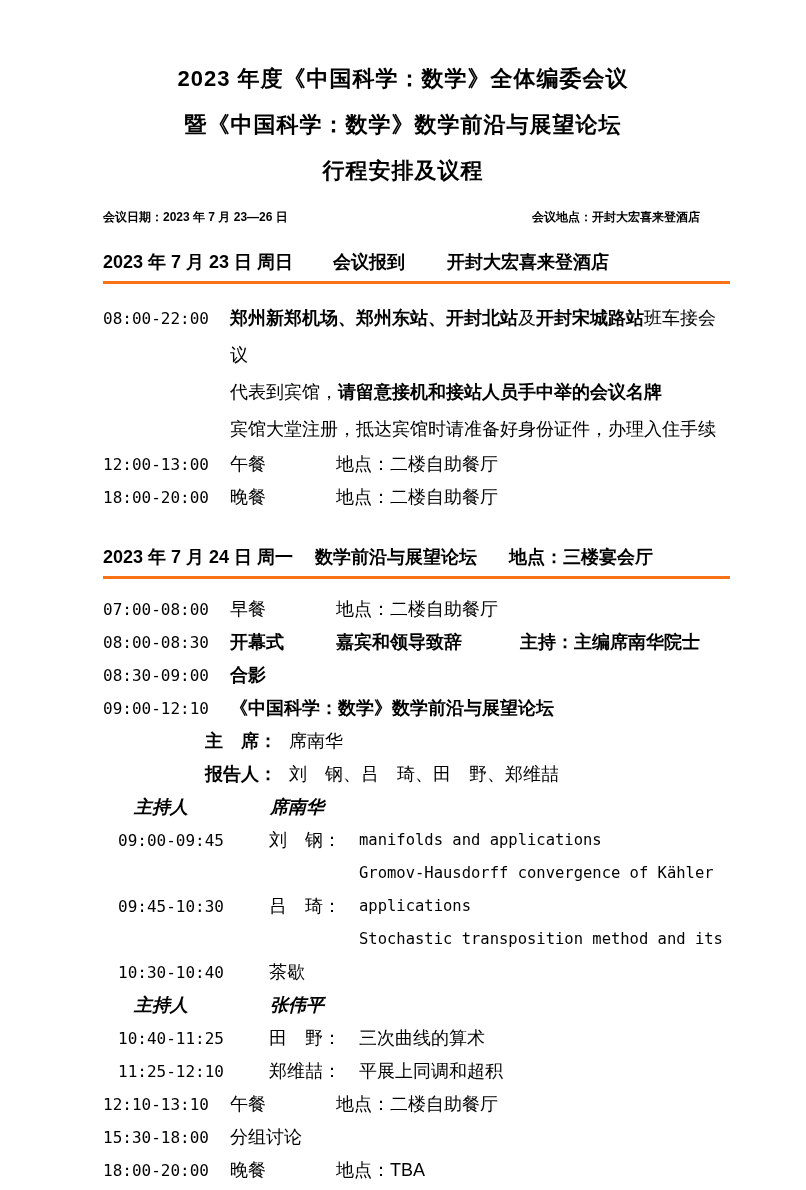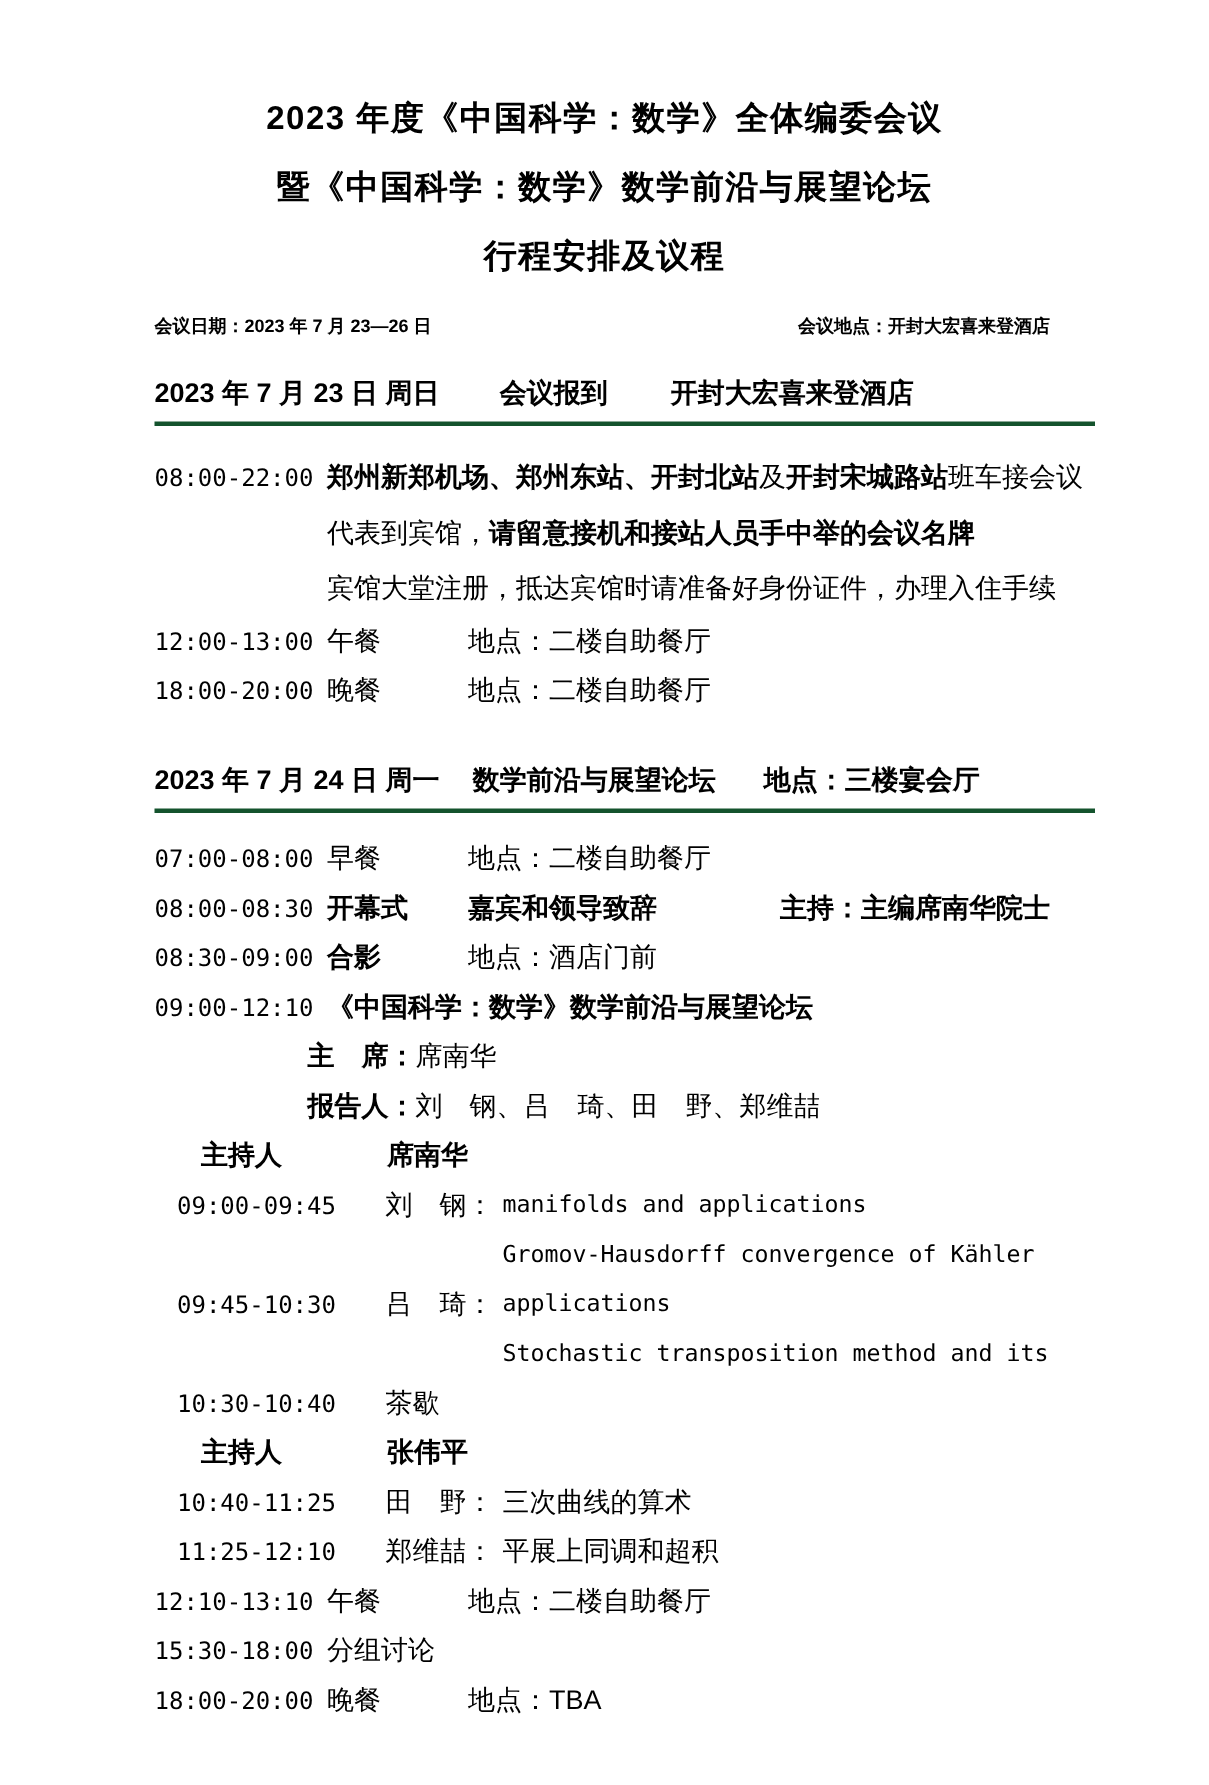--- a/index.html
+++ b/index.html
@@ -10,46 +10,46 @@
   .doc{padding-top:56px;}
   .title-line{
     text-align:center;font-weight:bold;font-size:22px;line-height:46px;
     letter-spacing:1px;
   }
   .content{margin-left:103px;margin-right:76px;}
   .info-row{display:flex;font-weight:bold;font-size:12px;line-height:33px;margin-top:7px;}
   .info-row .right{margin-left:auto;margin-right:30px;}
   .sec{
     display:flex;font-weight:bold;font-size:18px;line-height:26px;
-    border-bottom:3px solid #14532d;padding-bottom:6px;
+    border-bottom:3px solid #f97316;padding-bottom:6px;
   }
   .sec1{margin-top:15px;}
   .sec2{margin-top:30px;}
   .sec .gap-a{margin-left:40px;}
   .sec .gap-b{margin-left:42px;}
   .sec2 .gap-a{margin-left:22px;}
   .sec2 .gap-b{margin-left:32px;}
   .rows{font-size:18px;}
   .rows1{margin-top:16px;}
   .rows2{margin-top:14px;}
-  .row{display:flex;line-height:33px;}
+  .row{display:flex;line-height:33px;gap:12px;}
   .time{
     width:115px;flex-shrink:0;
     font-family:"DejaVu Sans Mono",monospace;font-size:16px;
   }
   .act{width:94px;flex-shrink:0;}
   .loc{flex:1;}
   .bold{font-weight:bold;}
   .shuttle{line-height:37px;}
   .shuttle .time{line-height:37px;}
   .shuttle-lines{flex:1;}
   .host{margin-left:auto;margin-right:30px;font-weight:bold;}
   .label-row{padding-left:102px;}
   .label-row .lbl{font-weight:bold;}
-  .mod-row{padding-left:31px;font-weight:bold;}
+  .mod-row{padding-left:31px;font-weight:bold;font-style:italic;}
   .mod-label{width:124px;flex-shrink:0;}
   .sub{padding-left:15px;}
   .sub .time{width:139px;}
   .speaker{width:78px;flex-shrink:0;}
   .ttl-en{
     flex:1;font-family:"DejaVu Sans Mono",monospace;font-size:15.5px;
   }
   .ttl-cjk{flex:1;}
 </style>
 </head>
@@ -116,21 +116,20 @@
       <div class="row">
         <div class="time">08:00-08:30</div>
         <div class="act bold">开幕式</div>
         <div class="bold">嘉宾和领导致辞</div>
         <div class="host">主持：主编席南华院士</div>
       </div>
 
       <div class="row">
         <div class="time">08:30-09:00</div>
         <div class="act bold">合影</div>
-        <div class="loc">地点：酒店门前</div>
       </div>
 
       <div class="row">
         <div class="time">09:00-12:10</div>
         <div class="bold">《中国科学：数学》数学前沿与展望论坛</div>
       </div>
 
       <div class="row label-row">
         <span class="lbl">主　席：</span>
         <span>席南华</span>

